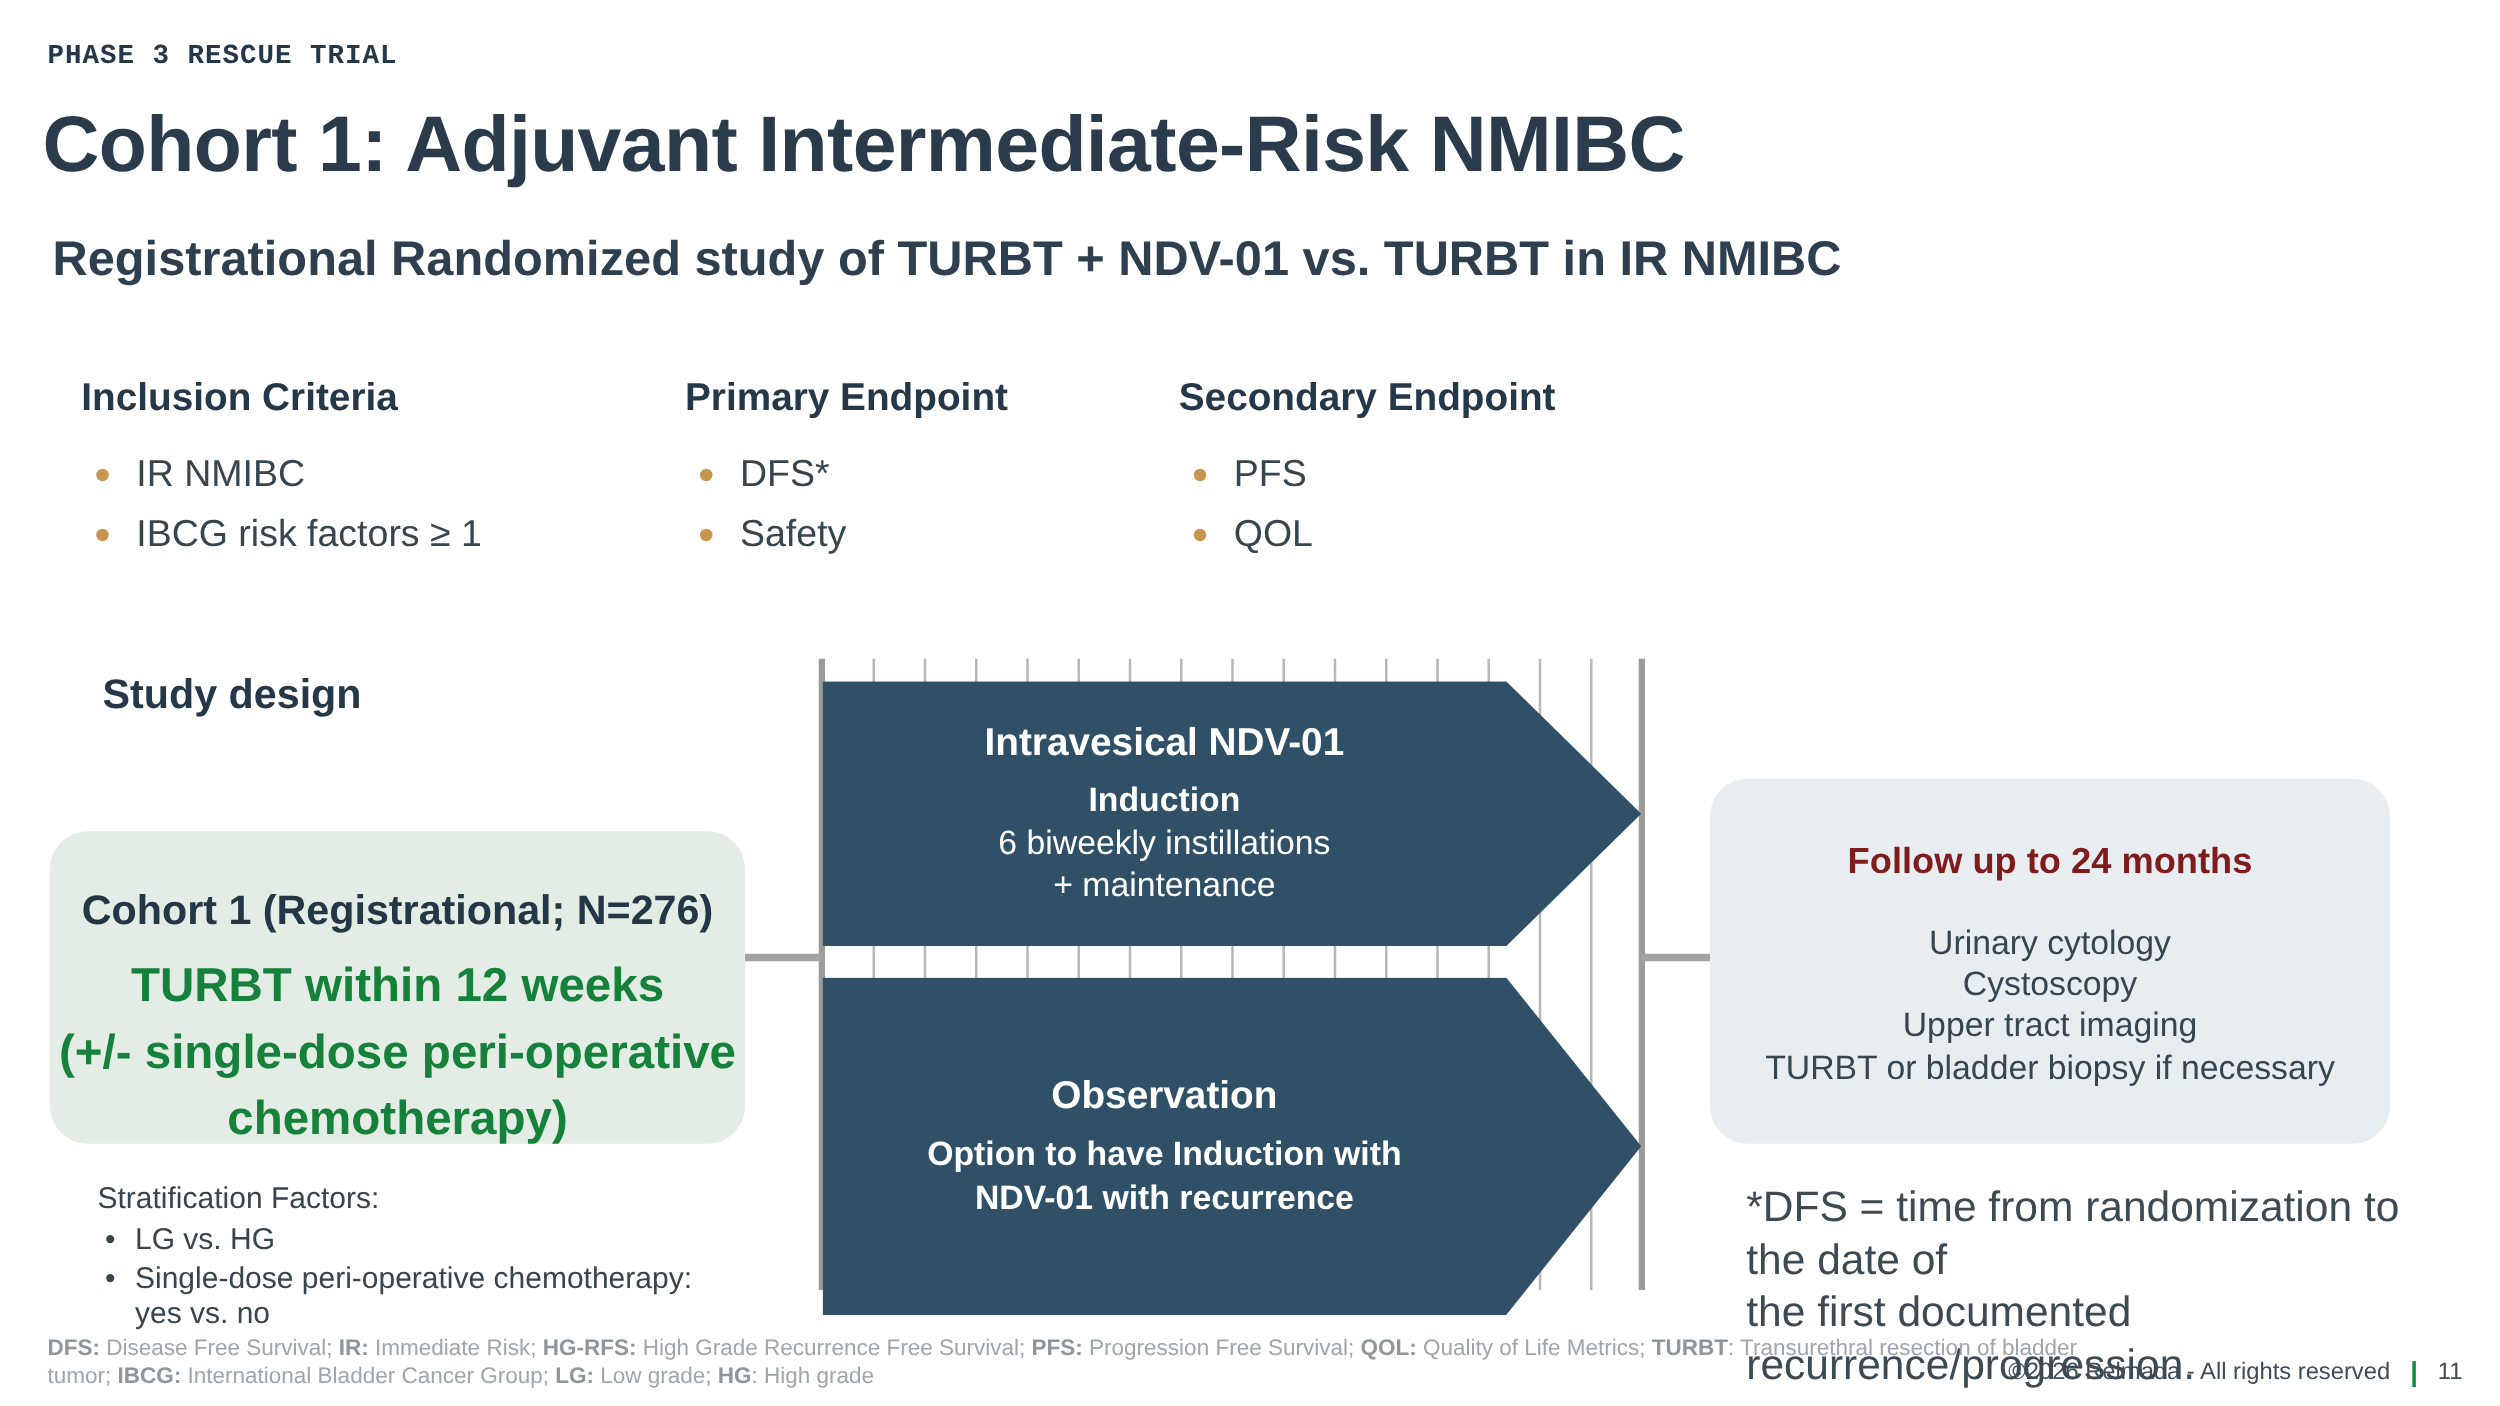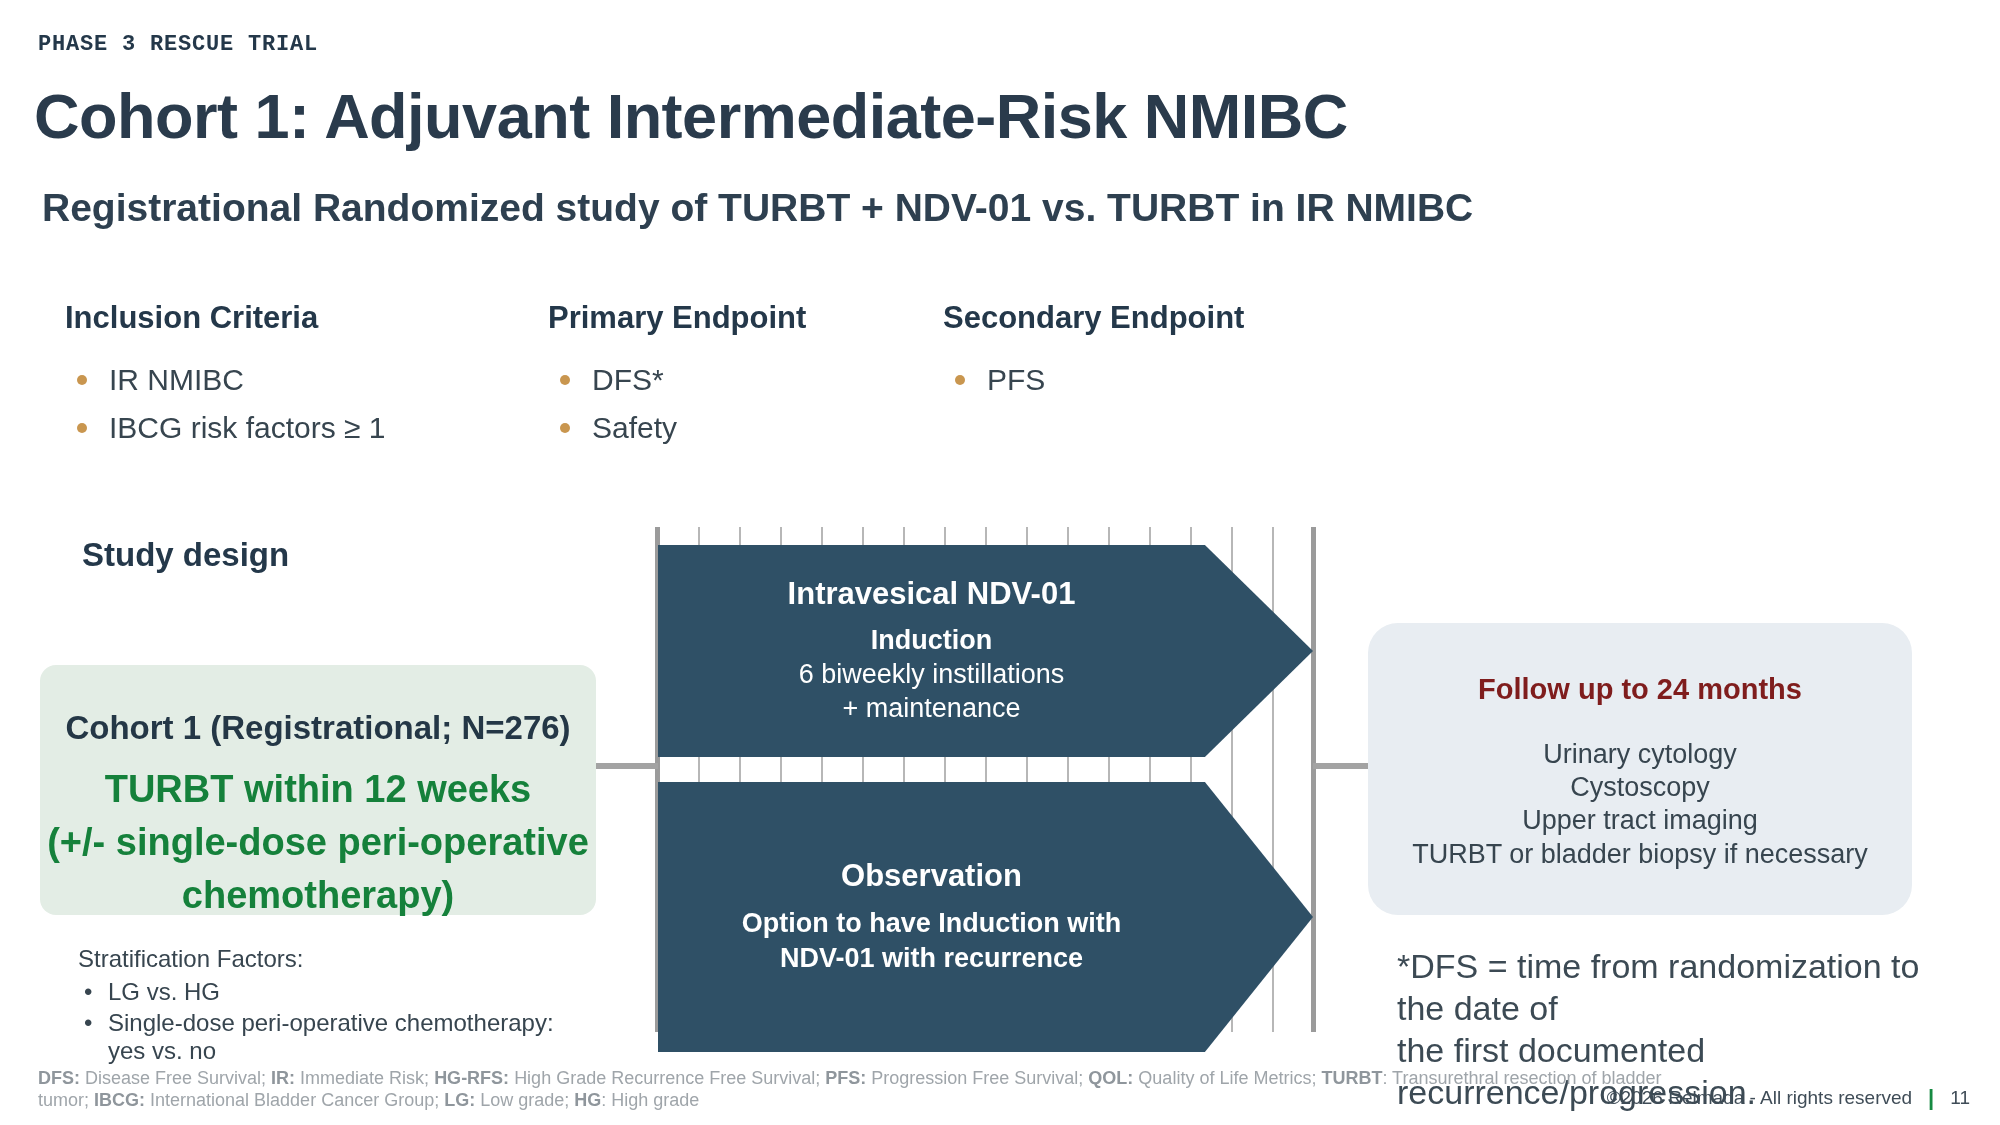--- a/index.html
+++ b/index.html
@@ -28,21 +28,21 @@
 
   .ticks{position:absolute;left:657px;top:527px;width:660px;height:505px;}
   .tick{position:absolute;top:0;height:100%;width:2px;background:#B7B7B7;}
   .tick.thick{width:5px;background:#9B9B9B;}
 
   .connector{position:absolute;height:6px;background:#A3A3A3;top:763px;}
   .connector.left{left:594px;width:64px;}
   .connector.right{left:1313px;width:57px;}
 
   .cohort-box{position:absolute;left:40px;top:665px;width:556px;height:250px;
-              background:#E3EDE5;border-radius:16px;text-align:center;
+              background:#E3EDE5;border-radius:30px;text-align:center;
               display:flex;flex-direction:column;justify-content:flex-start;padding-top:44px;
               box-sizing:border-box;}
   .cohort-title{font-size:33px;font-weight:bold;color:#243746;margin-bottom:16px;}
   .cohort-detail{font-size:38px;font-weight:bold;color:#15813B;line-height:1.4;white-space:pre-line;}
 
   .strat{position:absolute;left:78px;top:945px;width:500px;font-size:24px;color:#37454F;line-height:1.2;}
   .strat-title{margin-bottom:4px;}
   .strat ul{list-style:none;margin:0;padding:0;}
   .strat li{position:relative;padding-left:30px;margin-bottom:2px;}
   .strat li::before{content:"•";position:absolute;left:6px;top:0;color:#37454F;}
@@ -96,20 +96,21 @@
     <ul>
       <li><span class="dot"></span><span>DFS*</span></li>
       <li><span class="dot"></span><span>Safety</span></li>
     </ul>
   </div>
 
   <div class="col" style="left:943px;">
     <div class="col-h">Secondary Endpoint</div>
     <ul>
       <li><span class="dot"></span><span>PFS</span></li>
+      <li><span class="dot"></span><span>QOL</span></li>
     </ul>
   </div>
 
   <div class="sd-heading">Study design</div>
 
   <div class="ticks" id="ticks">
       <div class="tick thick" style="left: -2px;"></div>
       <div class="tick" style="left: 41px;"></div>
       <div class="tick" style="left: 82px;"></div>
       <div class="tick" style="left: 123px;"></div>

